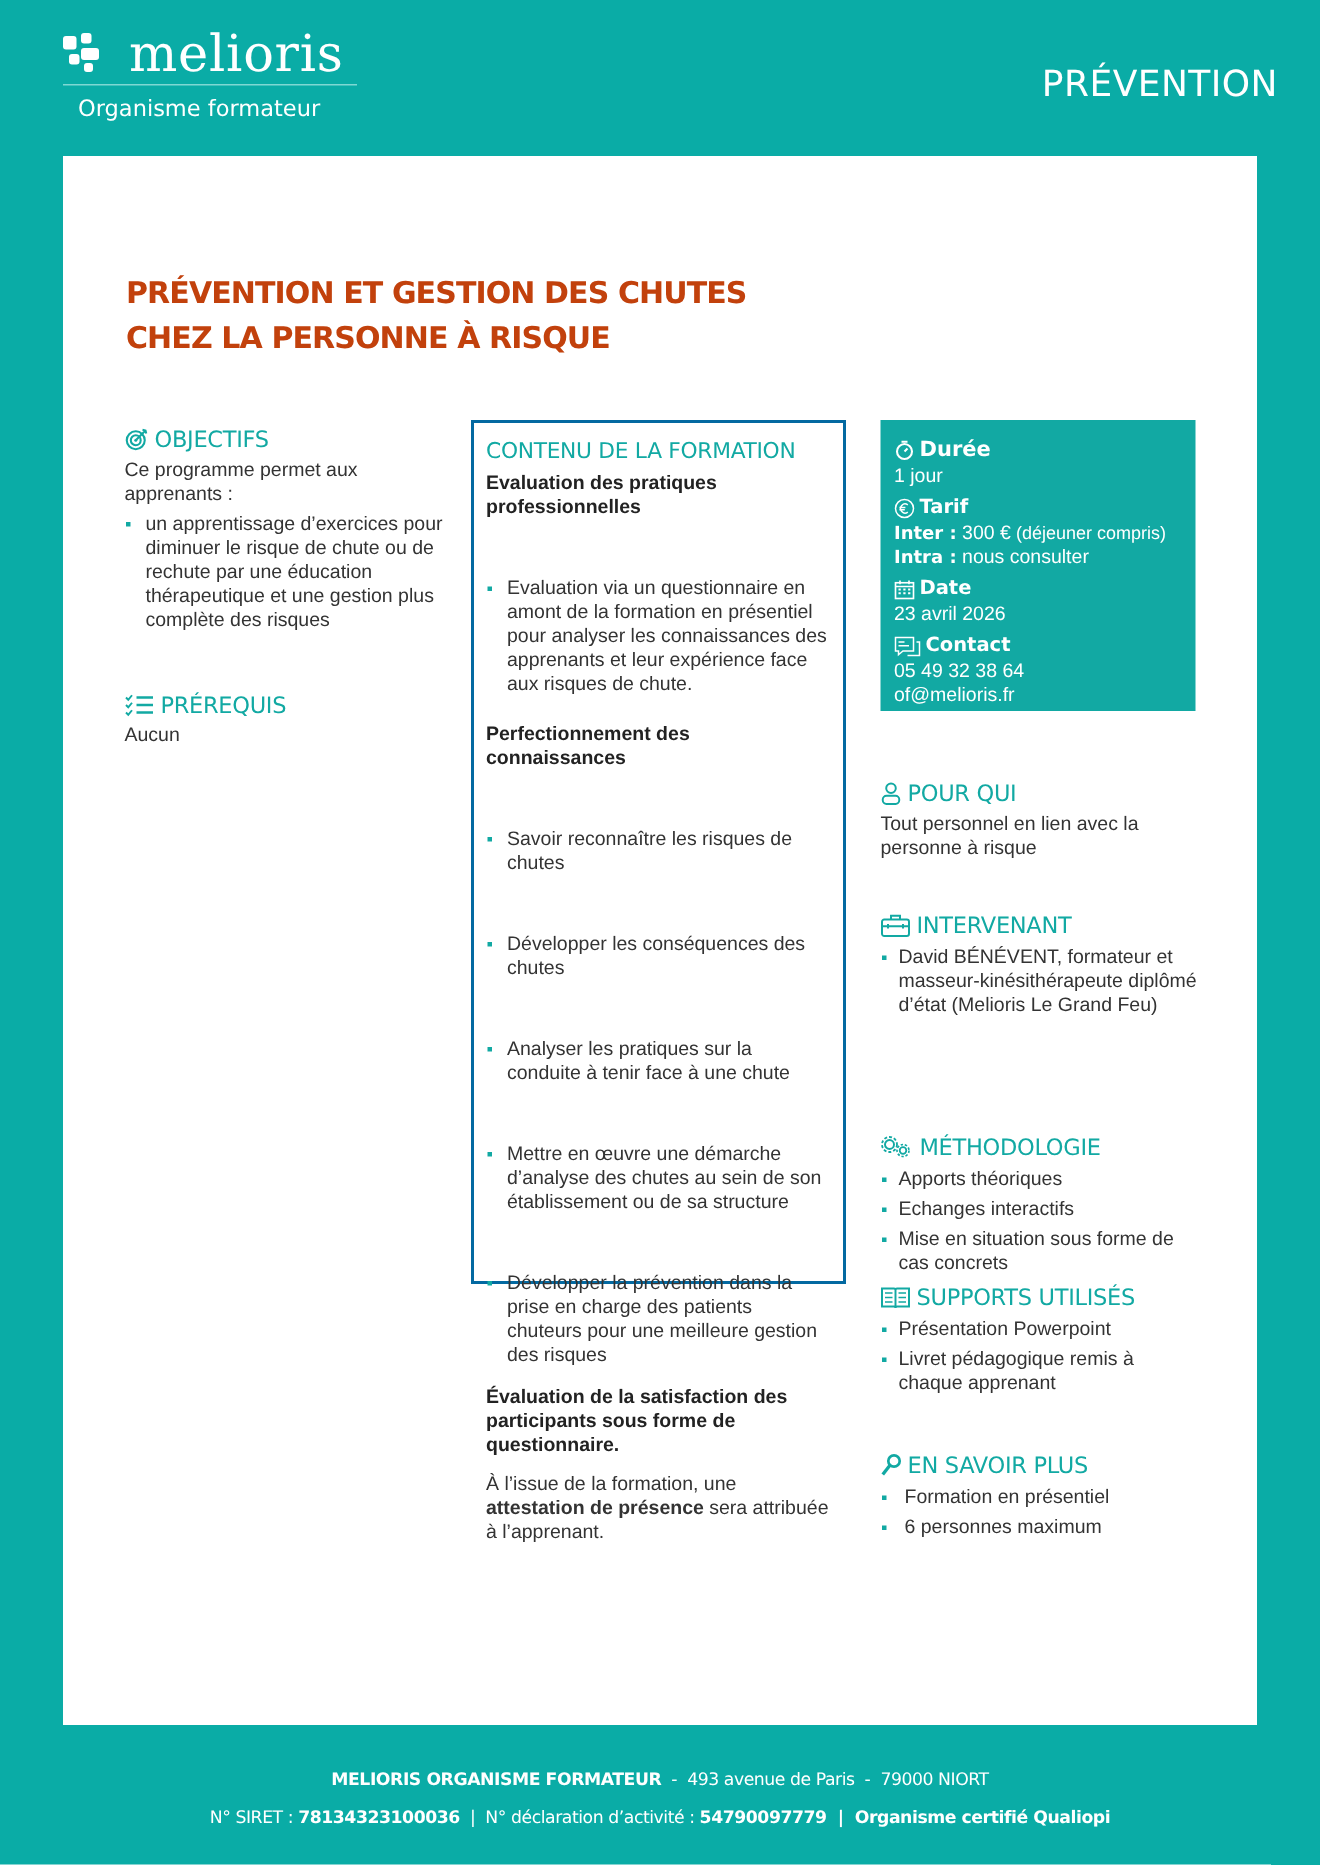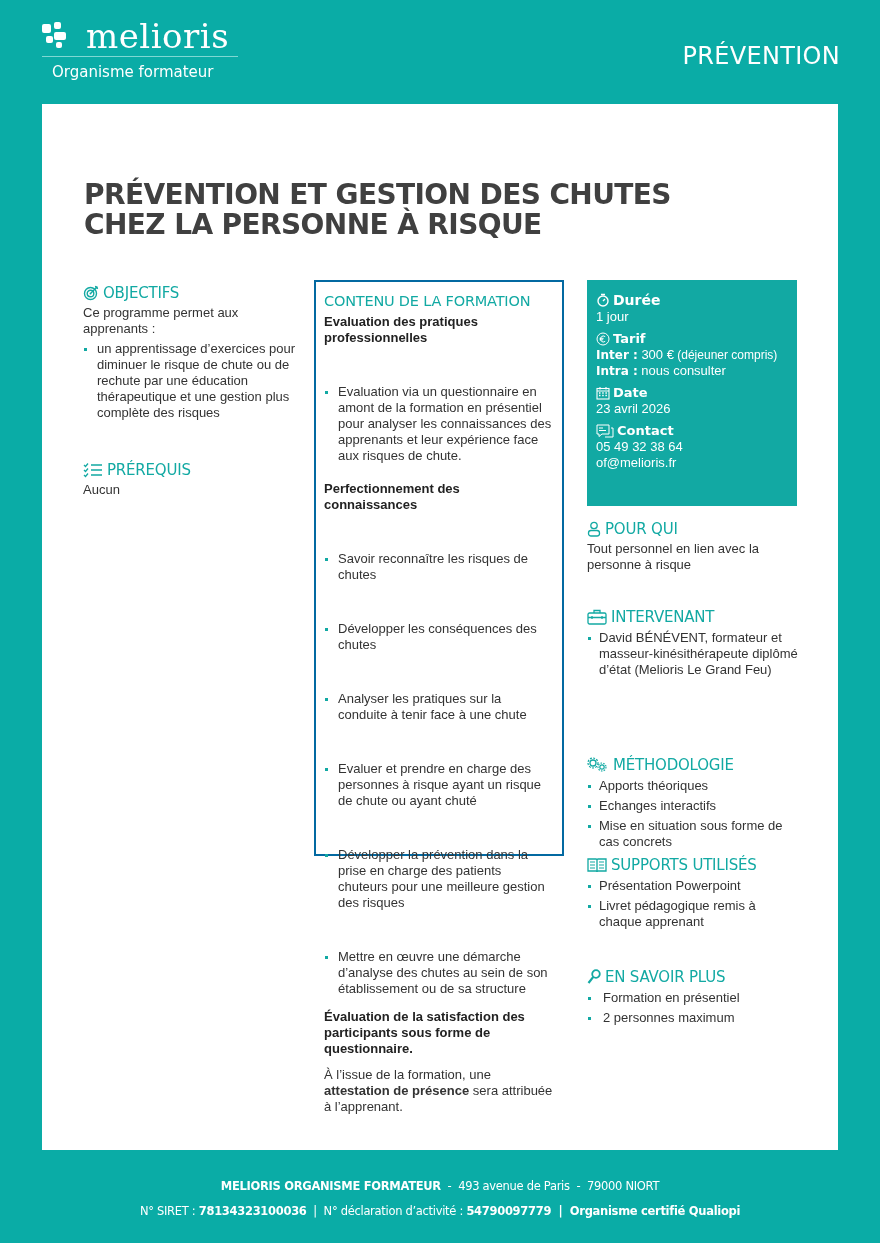--- a/index.html
+++ b/index.html
@@ -4,36 +4,36 @@
 <style>
   html,body{margin:0;padding:0;}
   body{width:880px;height:1243px;background:#0aaca6;position:relative;overflow:hidden;font-family:"Liberation Sans",sans-serif;color:#333;}
   .logo{position:absolute;left:42px;top:18px;width:196px;}
   .logo-row{display:flex;align-items:center;gap:16px;}
   .logo-mark{width:28px;height:28px;position:relative;}
   .logo-mark span{position:absolute;background:#fff;border-radius:2px;}
   .logo-word{font-family:"DejaVu Serif",serif;color:#fff;font-size:34px;line-height:36px;letter-spacing:0.5px;}
   .logo-line{height:1px;background:#7fd8d3;margin-top:2px;width:196px;}
   .logo-sub{color:#fff;font-size:15px;margin-top:6px;margin-left:10px;font-family:"DejaVu Sans",sans-serif;}
-  .cat{position:absolute;right:40px;top:42px;color:#fff;font-size:24px;font-family:"DejaVu Sans",sans-serif;letter-spacing:0.3px;}
+  .cat{position:absolute;right:28px;top:42px;color:#fff;font-size:24px;font-family:"DejaVu Sans",sans-serif;letter-spacing:0.3px;}
   .card{position:absolute;left:42px;top:104px;width:796px;height:1046px;background:#fff;}
-  .title{position:absolute;left:42px;top:76px;color:#404040;font-family:"DejaVu Sans",sans-serif;font-weight:bold;font-size:28px;line-height:30px;letter-spacing:-0.6px;}
+  .title{position:absolute;left:42px;top:76px;color:#c2410c;font-family:"DejaVu Sans",sans-serif;font-weight:bold;font-size:20px;line-height:30px;letter-spacing:-0.6px;}
   .h{color:#12a9a3;font-family:"DejaVu Sans",sans-serif;font-size:15px;display:flex;align-items:center;gap:4px;line-height:18px;letter-spacing:-0.2px;}
   .h svg{flex:none;}
   p,li{margin:0;font-size:13px;line-height:16px;color:#333;}
   ul{list-style:none;margin:0;padding:0;}
   ul li{position:relative;padding-left:14px;margin-top:38px;}
   ul li::before{content:"";position:absolute;left:1px;top:7px;width:3px;height:3px;background:#12a9a3;}
   .col1{position:absolute;left:41px;top:180px;width:215px;}
   .col1 ul li{margin-top:4px;}
   .box{position:absolute;left:272px;top:176px;width:230px;height:562px;border:2px solid #0369a1;padding:10px 8px 0 8px;}
   .box .h{font-size:14.5px;}
   .box b{font-weight:bold;}
   .sub{font-weight:bold;font-size:13px;line-height:16px;color:#222;}
-  .info{position:absolute;left:545px;top:176px;width:210px;height:226px;background:#12a9a3;padding:12px 9px 0 9px;box-sizing:border-box;color:#fff;}
+  .info{position:absolute;left:545px;top:176px;width:210px;height:194px;background:#12a9a3;padding:12px 9px 0 9px;box-sizing:border-box;color:#fff;}
   .info .ih{display:flex;align-items:center;gap:3px;font-family:"DejaVu Sans",sans-serif;font-weight:bold;font-size:13px;line-height:16px;color:#fff;}
   .info p{color:#fff;}
   .info .it{font-weight:bold;font-family:"DejaVu Sans",sans-serif;font-size:12px;}
   .info .small{font-size:12px;}
   .col3{position:absolute;left:545px;width:215px;}
   .col3 ul li{margin-top:4px;padding-left:12px;}
   .footer{position:absolute;left:0;width:880px;text-align:center;color:#fff;font-family:"DejaVu Sans",sans-serif;font-size:11.5px;letter-spacing:-0.3px;}
   .footer b{font-weight:bold;}
 </style>
 </head>
@@ -90,23 +90,22 @@
     <div class="h">CONTENU DE LA FORMATION</div>
     <div class="sub" style="margin-top:4px;">Evaluation des pratiques professionnelles</div>
     <ul style="margin-top:4px;">
       <li>Evaluation via un questionnaire en amont de la formation en présentiel pour analyser les connaissances des apprenants et leur expérience face aux risques de chute.</li>
     </ul>
     <div class="sub" style="margin-top:17px;">Perfectionnement des connaissances</div>
     <ul style="margin-top:4px;">
       <li>Savoir reconnaître les risques de chutes</li>
       <li>Développer les conséquences des chutes</li>
       <li>Analyser les pratiques sur la conduite à tenir face à une chute</li>
-      <li>Evaluer et prendre en charge des personnes à risque ayant un risque de chute ou ayant chuté</li>
+      <li>Mettre en œuvre une démarche d’analyse des chutes au sein de son établissement ou de sa structure</li>
       <li>Développer la prévention dans la prise en charge des patients chuteurs pour une meilleure gestion des risques</li>
-      <li>Mettre en œuvre une démarche d’analyse des chutes au sein de son établissement ou de sa structure</li>
     </ul>
     <div class="sub" style="margin-top:12px;">Évaluation de la satisfaction des participants sous forme de questionnaire.</div>
     <p style="margin-top:10px;"><span>À l’issue de la formation, une </span><b>attestation de présence</b><span> sera attribuée à l’apprenant.</span></p>
   </div>
 
   <div class="info">
     <div class="ih">
       <svg width="14" height="14" viewBox="0 0 14 14">
           <circle cx="7" cy="8" r="5" fill="none" stroke="#fff" stroke-width="1.4"></circle>
           <path d="M5 1.5 H9 M7 8 L9 6" stroke="#fff" stroke-width="1.4"></path>
@@ -204,19 +203,19 @@
   <div class="col3" style="top:864px;">
     <div class="h">
       <svg width="14" height="16" viewBox="0 0 14 16">
           <circle cx="9" cy="5" r="3.8" fill="none" stroke="#12a9a3" stroke-width="1.8"></circle>
           <path d="M6.3 7.8 L1.5 14" stroke="#12a9a3" stroke-width="2.2"></path>
         </svg>
       <span>EN SAVOIR PLUS</span>
     </div>
     <ul>
       <li style="padding-left:16px;">Formation en présentiel</li>
-      <li style="padding-left:16px;">2 personnes maximum</li>
+      <li style="padding-left:16px;">6 personnes maximum</li>
     </ul>
   </div>
 </div>
 
 <div class="footer" style="top:1179px;"><b>MELIORIS ORGANISME FORMATEUR</b><span style="white-space:pre;">  -  493 avenue de Paris  -  79000 NIORT</span></div>
 <div class="footer" style="top:1204px;"><span>N° SIRET : </span><b>78134323100036</b><span style="white-space:pre;">  |  N° déclaration d’activité : </span><b>54790097779</b><b style="white-space:pre;">  |  Organisme certifié Qualiopi</b></div>
 
 </body></html>

